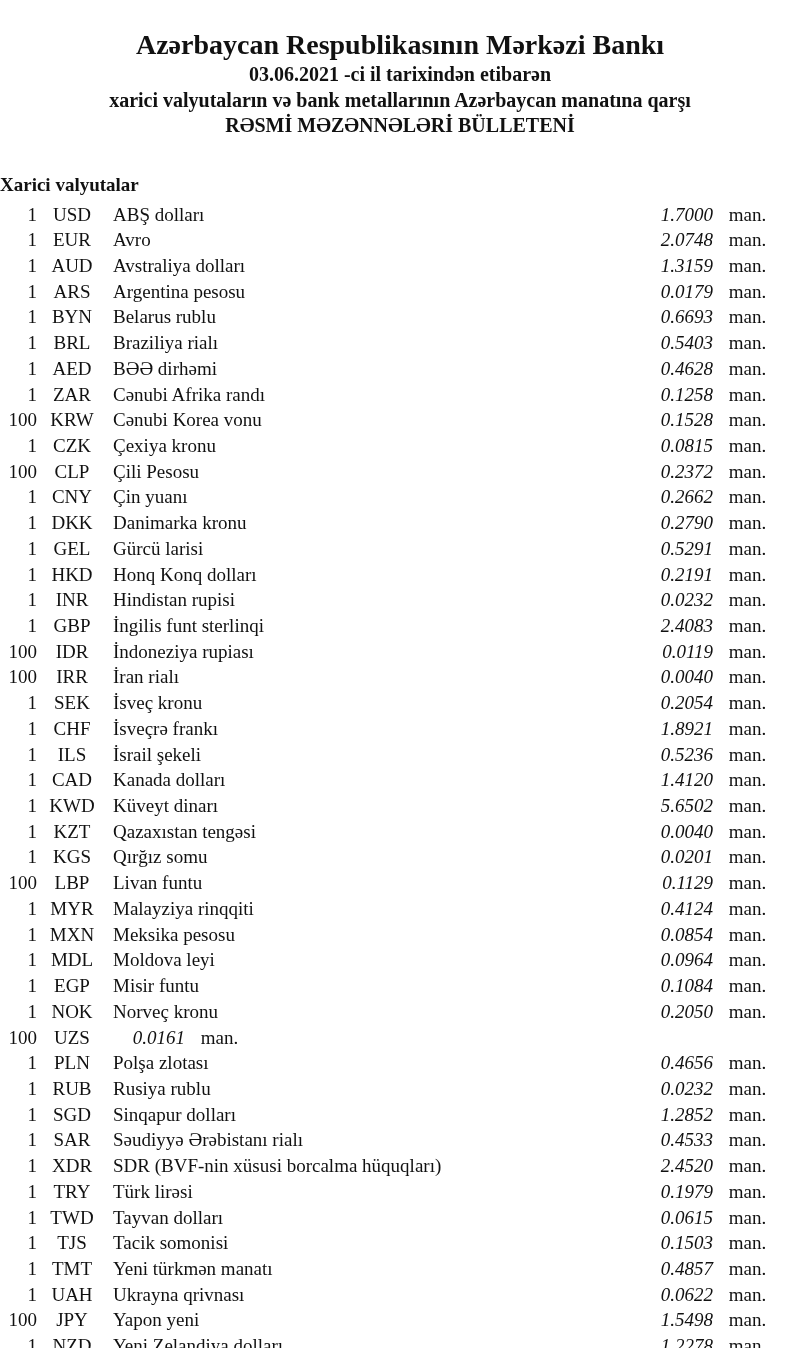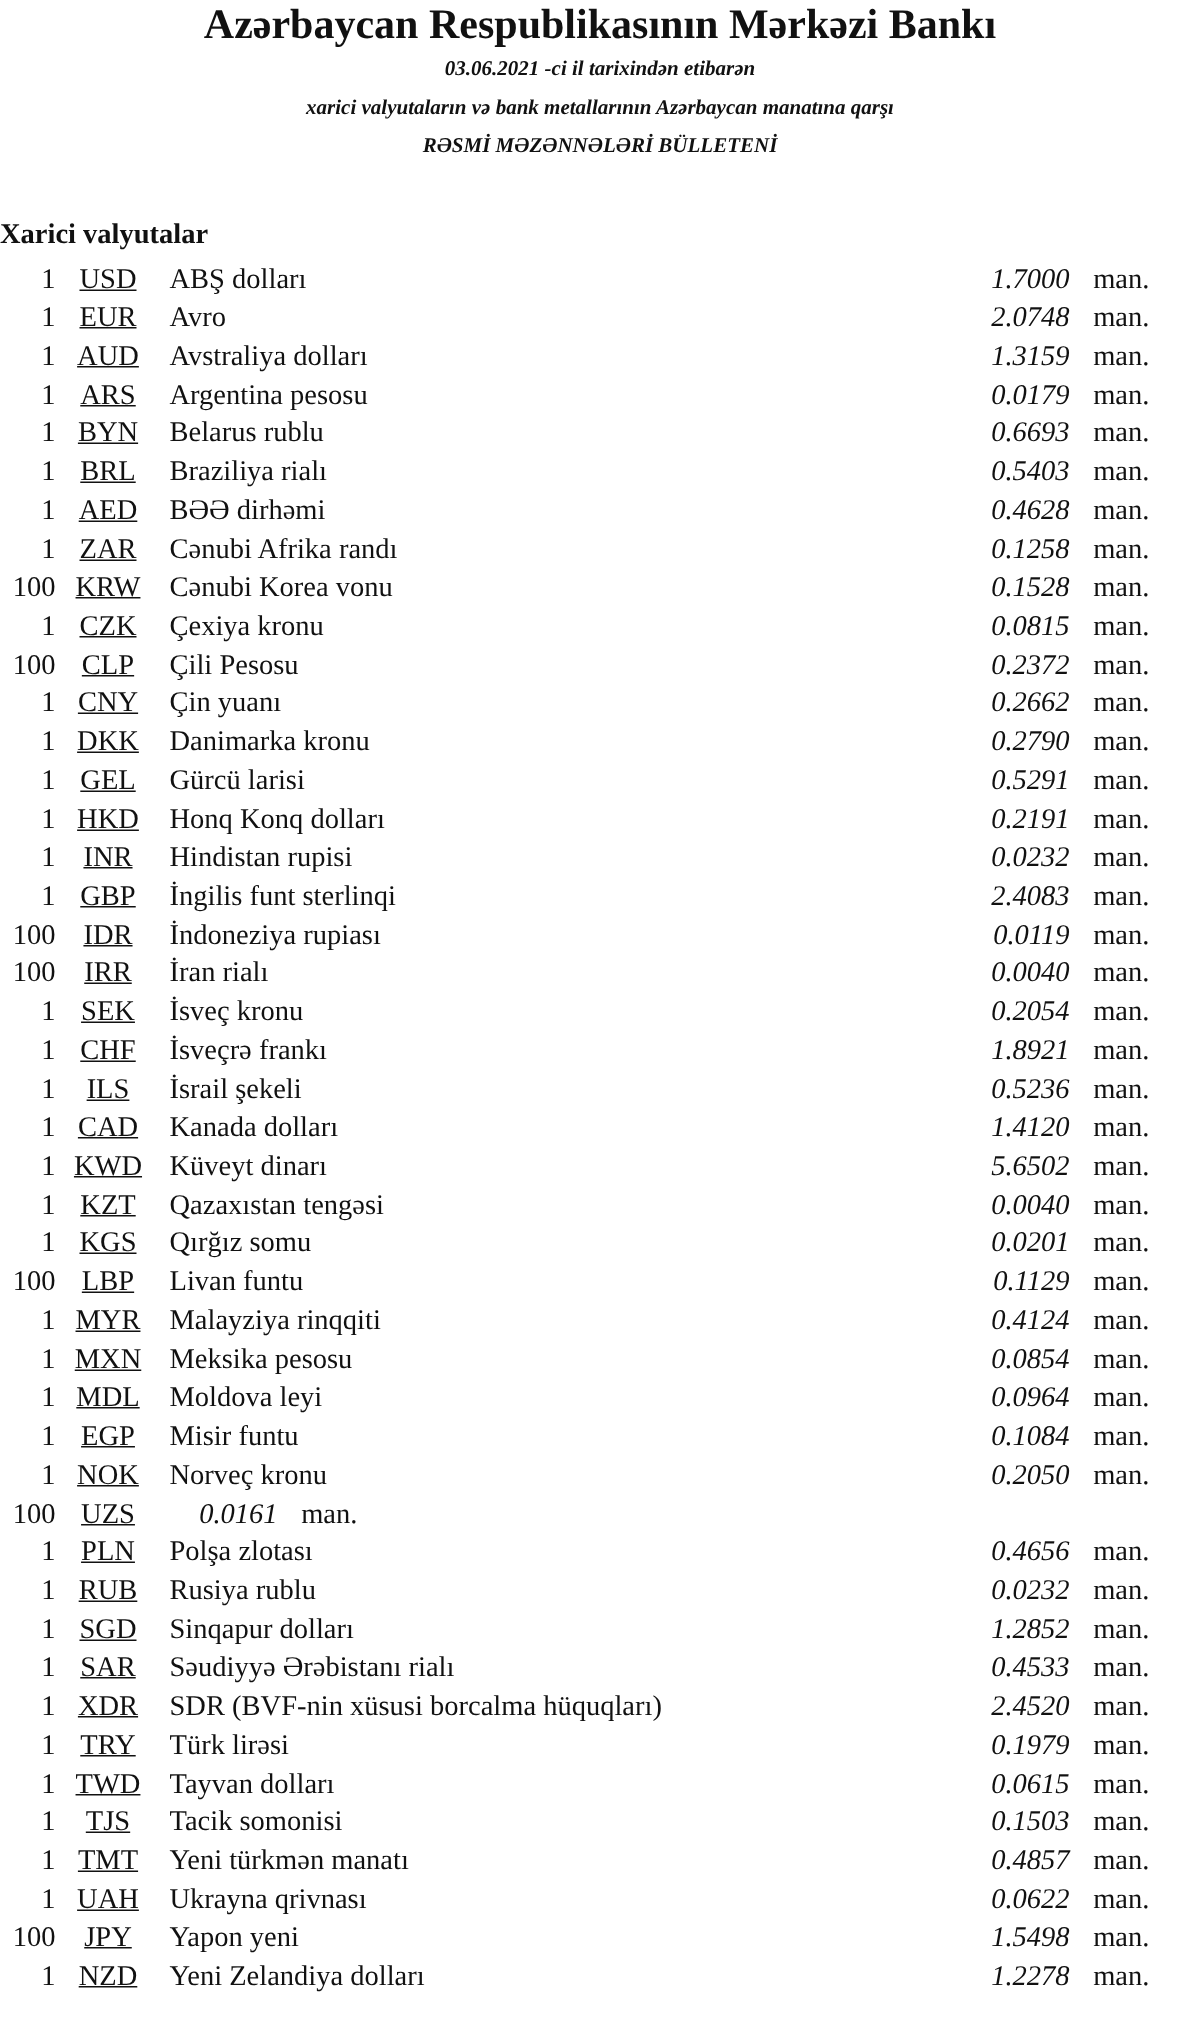--- a/index.html
+++ b/index.html
@@ -12,30 +12,29 @@
     height: 1348px;
     overflow: hidden;
     color: #111111;
     font-family: "Liberation Serif", "DejaVu Serif", serif;
     position: relative;
   }
   .page { width: 800px; height: 1348px; }
 
   .hdr { text-align: center; }
   .title {
-    padding-top: 0;
+    padding-top: 28px;
     font-size: 28px;
     line-height: 34px;
     font-weight: bold;
   }
   .sub {
-    font-size: 14px;
+    font-size: 20px;
     line-height: 25.5px;
     font-weight: bold;
-    font-style: italic;
   }
   .sub:first-of-type { margin-top: 8px; }
 
   .section-title {
     margin-top: 34px;
     text-align: left;
     font-size: 19px;
     line-height: 24px;
     font-weight: bold;
   }
@@ -43,21 +42,21 @@
   .table { margin-top: 7px; }
   .row {
     display: flex;
     align-items: baseline;
     height: 25.72px;
     padding-right: 32px;
     font-size: 19px;
     white-space: nowrap;
   }
   .qty   { width: 37px;  text-align: right; flex: none; }
-  .code  { width: 66px;  text-align: center; margin-left: 2px; flex: none; text-decoration: underline; }
+  .code  { width: 66px;  text-align: center; margin-left: 2px; flex: none; }
   .name  { flex: 1; padding-left: 8px; overflow: hidden; }
   .rate  { width: 80px;  text-align: right; font-weight: normal; font-style: italic; flex: none; }
   .unit  { width: 41px;  margin-left: 14px; flex: none; text-align: center; }
 </style>
 </head>
 <body>
 
 <div class="page">
   <div class="hdr">
     <div class="title">Azərbaycan Respublikasının Mərkəzi Bankı</div>

